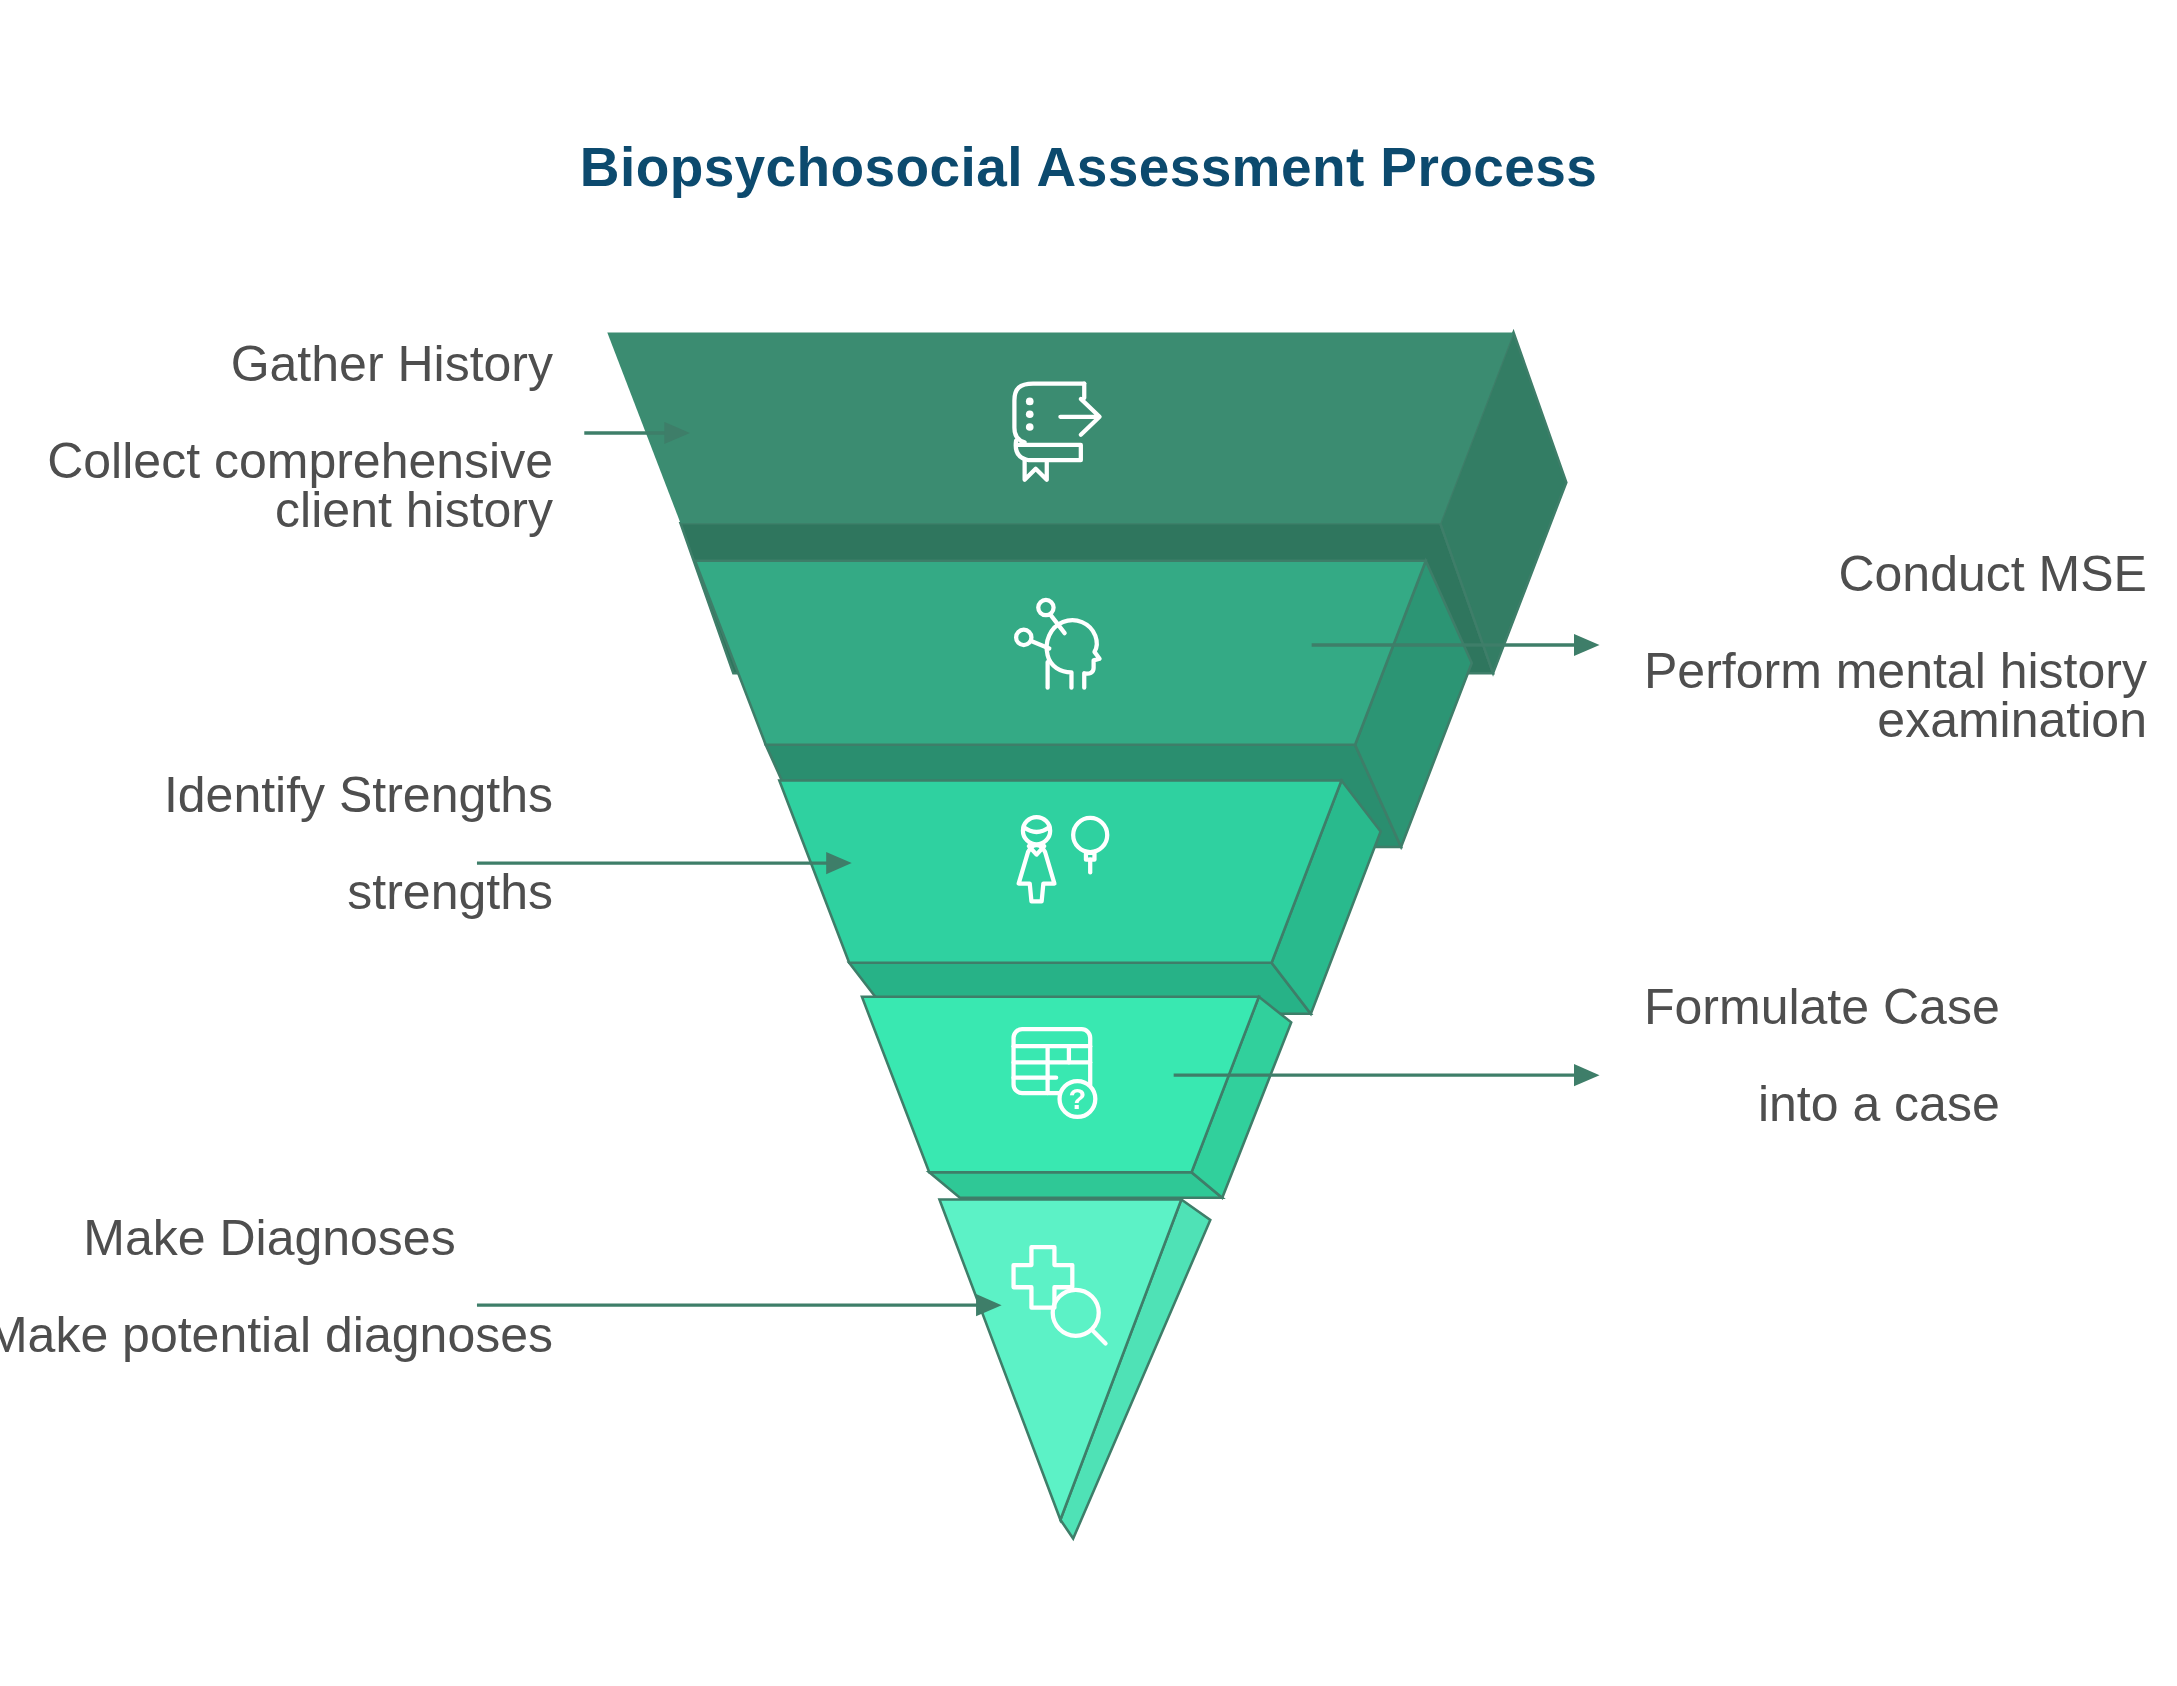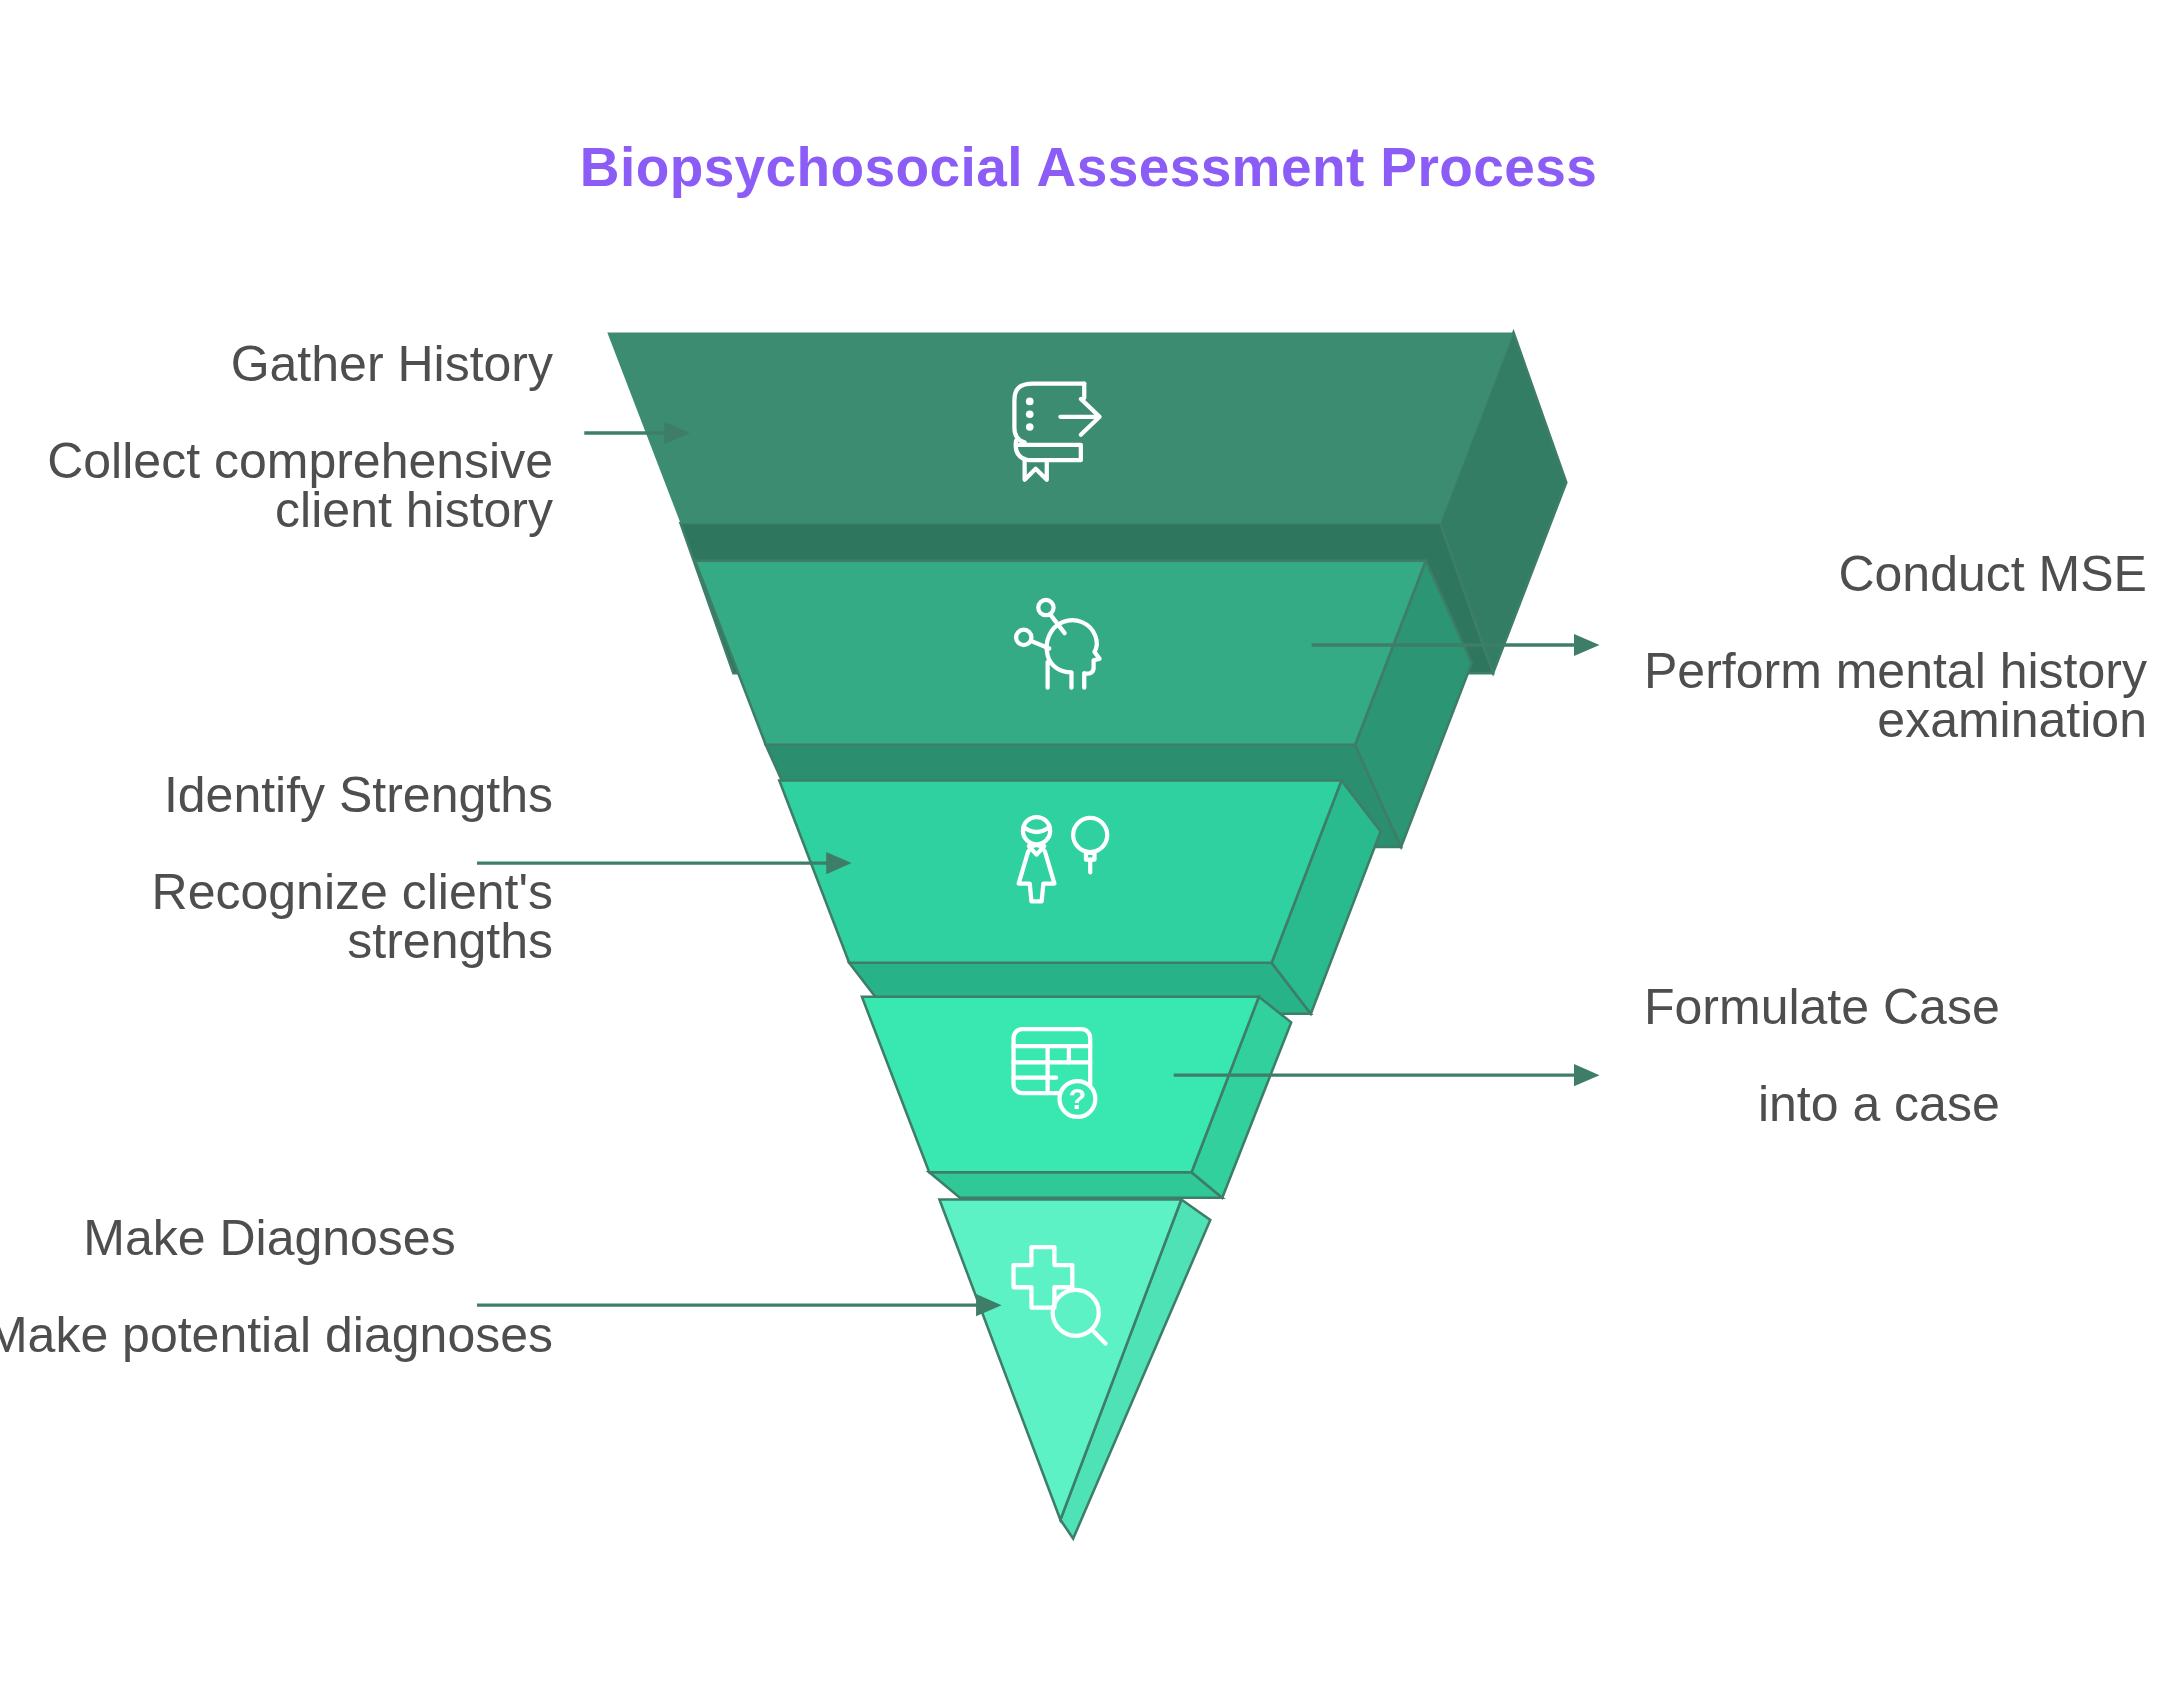--- a/index.html
+++ b/index.html
@@ -7,21 +7,21 @@
     position:relative;
     width:2177px;height:1687px;
     background:#ffffff;
     font-family:"Liberation Sans", sans-serif;
     overflow:hidden;
   }
   .page-title{
     position:absolute;top:135px;left:0;width:2177px;
     text-align:center;
     font-size:55px;font-weight:bold;
-    color:#8b5cf6;
+    color:#0c4a6e;
     letter-spacing:0.4px;
   }
   svg.funnel-svg{position:absolute;left:0;top:0;}
   .callout{
     position:absolute;
     font-size:50px;
     color:#4e4e4e;
     line-height:44px;
   }
   .callout.left{ right:1624px; text-align:right; }
@@ -131,21 +131,20 @@
   </div>
 
   <div class="callout right" style="top:552px;">
     <span class="step-title">Conduct MSE</span>
     <span class="desc-line">Perform mental history</span>
     <span class="desc-line">examination</span>
   </div>
 
   <div class="callout left" style="top:773px;">
     <span class="step-title">Identify Strengths</span>
-    <span class="desc-line">Recognize client's</span>
     <span class="desc-line">strengths</span>
   </div>
 
   <div class="callout right" style="top:985px;">
     <span class="step-title">Formulate Case</span>
     <span class="desc-line">into a case</span>
   </div>
 
   <div class="callout left" style="top:1216px;text-align:center;">
     <span class="step-title">Make Diagnoses</span>

